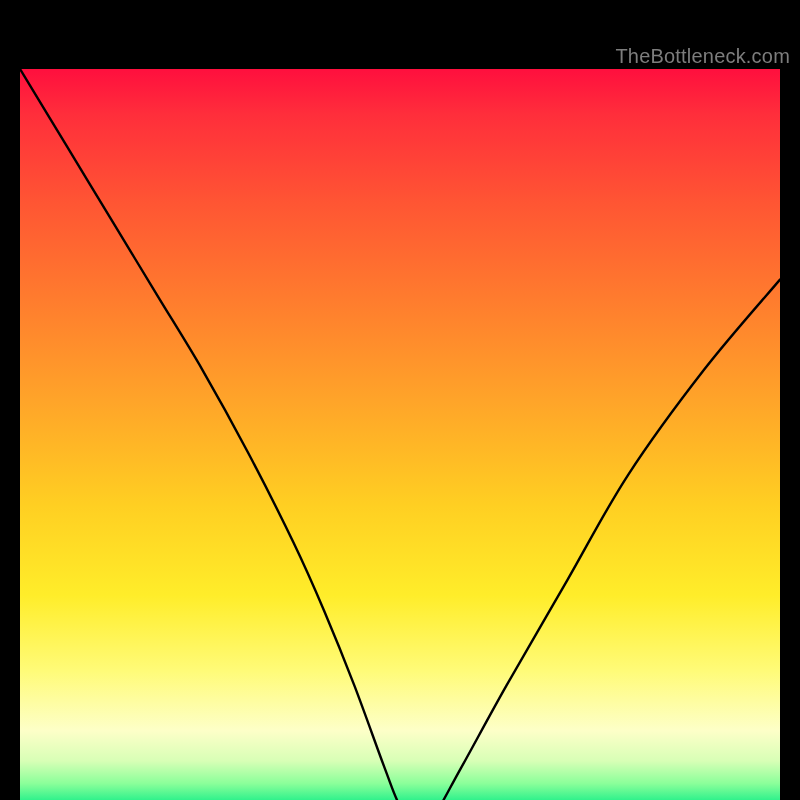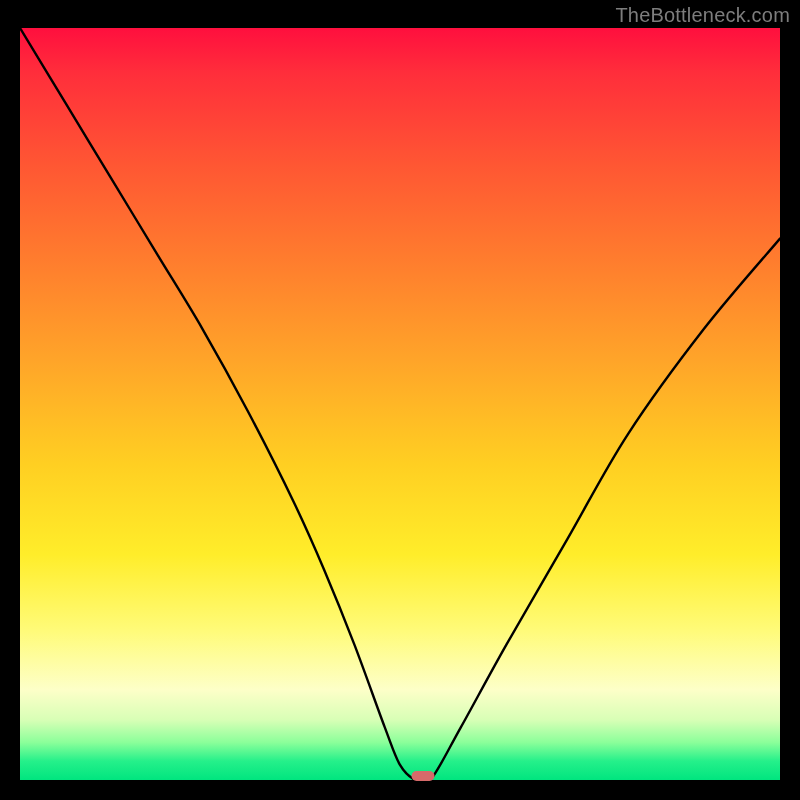--- a/index.html
+++ b/index.html
@@ -9,20 +9,21 @@
     height: 800px;
     background: #000;
     overflow: hidden;
     font-family: Arial, Helvetica, sans-serif;
   }
   .stage {
     position: relative;
     width: 800px;
     height: 608px;
     background: #000;
+    margin-top: 41px;
   }
   .watermark {
     position: absolute;
     top: 4px;
     right: 10px;
     color: #7d7d7d;
     font-size: 20px;
     letter-spacing: 0.2px;
     z-index: 20;
   }

